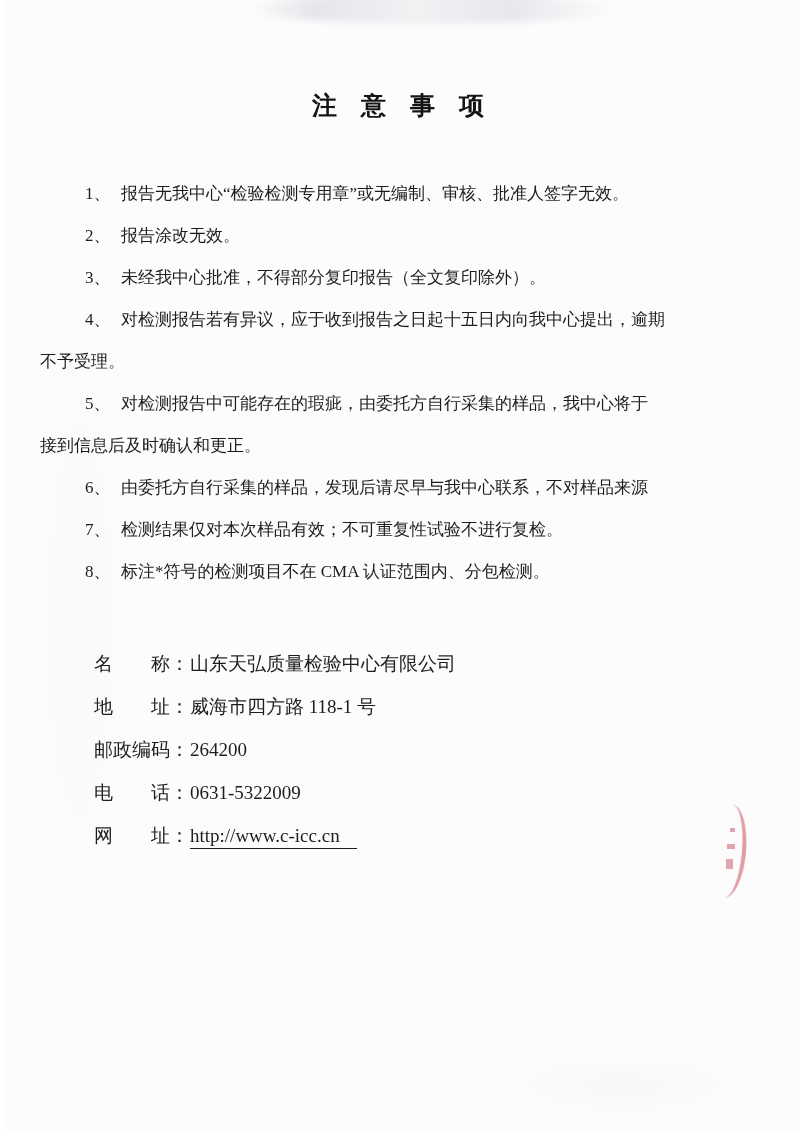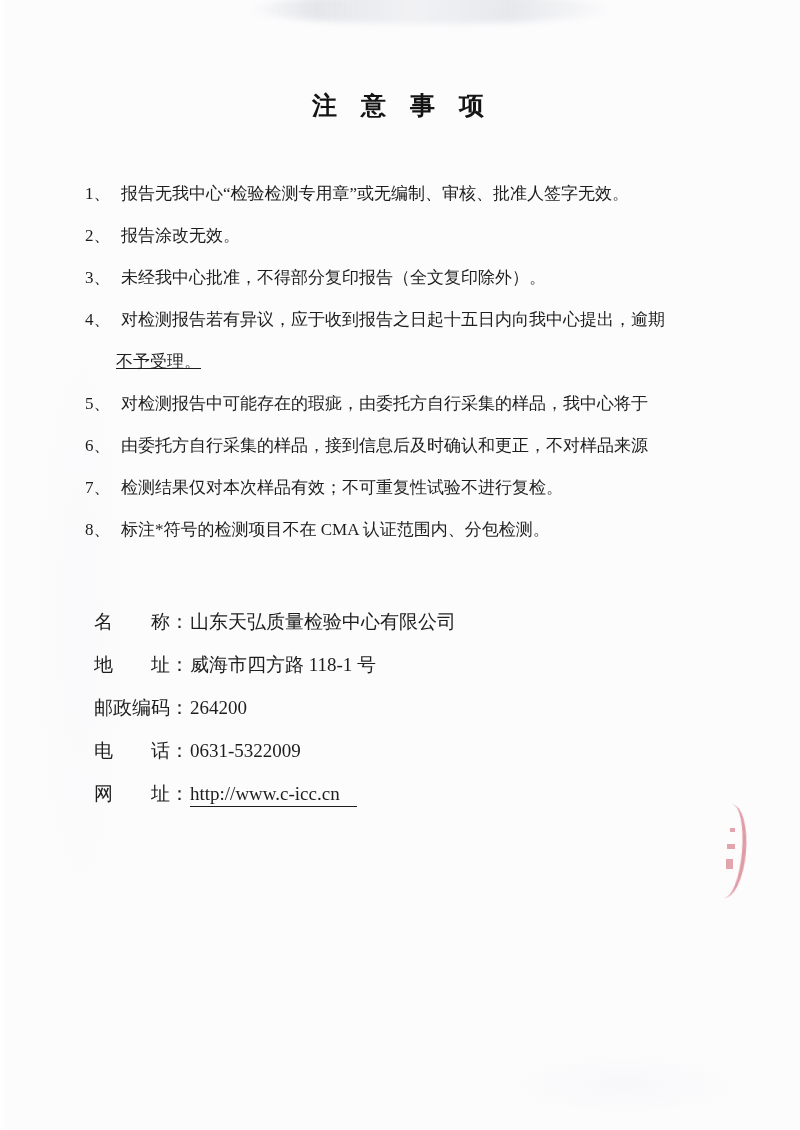--- a/index.html
+++ b/index.html
@@ -31,21 +31,21 @@
     margin: 0; text-align: center;
     font-family: "Liberation Sans", "DejaVu Sans", sans-serif;
     font-weight: bold; font-size: 25px; line-height: 34px;
     letter-spacing: 4px; word-spacing: 9px; color: #141414;
   }
   .sec-title.t1 { padding-top: 88px; }
   .sec-title.t2 { margin-top: 46px; }
   .notes { margin-top: 51px; font-size: 17px; }
   .notes .line { line-height: 42px; }
   .notes .l1 { padding-left: 85px; }
-  .notes .l2 { padding-left: 116px; text-decoration: underline; }
+  .notes .l2 { padding-left: 40px; }
   .notes .num { display: inline-block; min-width: 36px; }
   .fields { margin-top: 49px; font-size: 19px; }
   .field { line-height: 43px; padding-left: 94px; }
   .flabel {
     display: inline-block; width: 76px;
     text-align: justify; text-align-last: justify;
     vertical-align: bottom;
   }
   .colon { display: inline-block; }
   .fvalue { margin-left: 1px; }
@@ -84,23 +84,24 @@
     </div>
     <div class="item">
       <div class="line l1"><span class="num">3、</span><span>未经我中心批准，不得部分复印报告（全文复印除外）。</span></div>
     </div>
     <div class="item">
       <div class="line l1"><span class="num">4、</span><span>对检测报告若有异议，应于收到报告之日起十五日内向我中心提出，逾期</span></div>
       <div class="line l2">不予受理。</div>
     </div>
     <div class="item">
       <div class="line l1"><span class="num">5、</span><span>对检测报告中可能存在的瑕疵，由委托方自行采集的样品，我中心将于</span></div>
+      <div class="line l2">接到信息后及时确认和更正。</div>
     </div>
     <div class="item">
-      <div class="line l1"><span class="num">6、</span><span>由委托方自行采集的样品，接到信息后及时确认和更正，不对样品来源</span></div>
+      <div class="line l1"><span class="num">6、</span><span>由委托方自行采集的样品，发现后请尽早与我中心联系，不对样品来源</span></div>
     </div>
     <div class="item">
       <div class="line l1"><span class="num">7、</span><span>检测结果仅对本次样品有效；不可重复性试验不进行复检。</span></div>
     </div>
     <div class="item">
       <div class="line l1"><span class="num">8、</span><span>标注*符号的检测项目不在 CMA 认证范围内、分包检测。</span></div>
     </div>
   </div>
 
 

